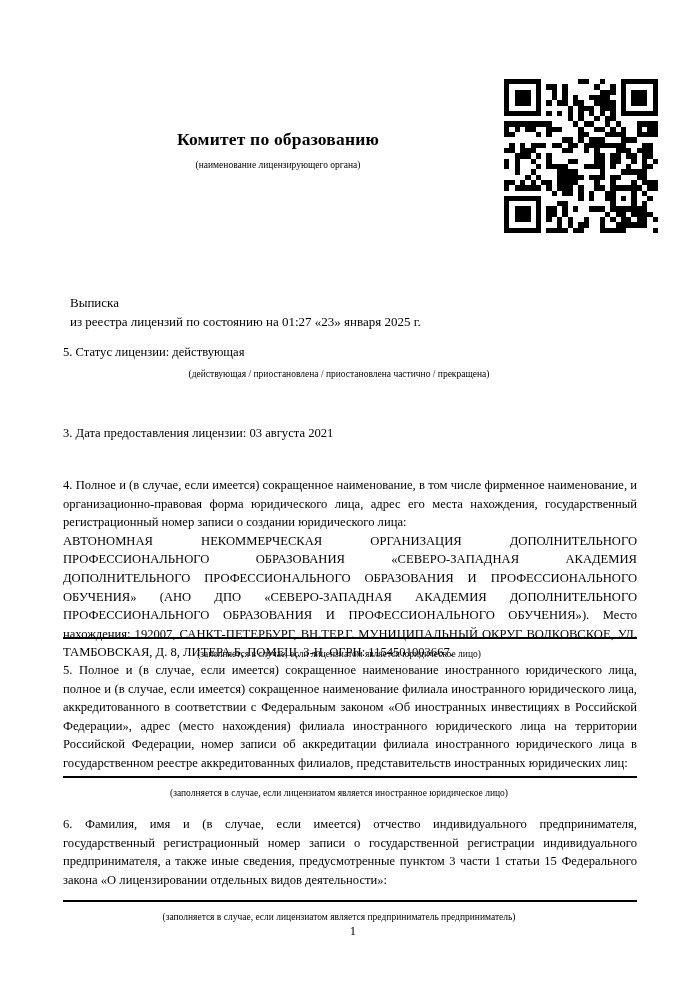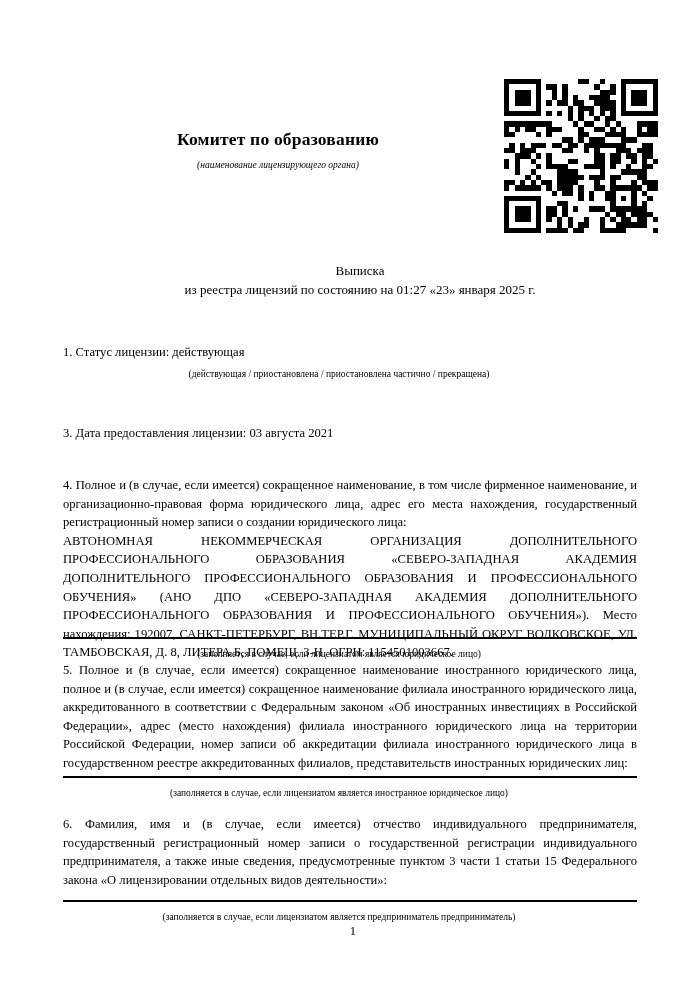--- a/index.html
+++ b/index.html
@@ -22,28 +22,27 @@
   .org-name{
     top:129px;left:63px;width:430px;
     text-align:center;
     font-size:17.5px;font-weight:bold;
     letter-spacing:.2px;
   }
   .org-caption{
     top:160px;left:63px;width:430px;
     text-align:center;
     font-size:9.5px;
-    font-style:italic;
   }
   .qr{
     top:79px;left:504px;width:154px;height:154px;
   }
   .doc-title{
-    top:262px;left:70px;width:580px;
-    text-align:center;
+    top:294px;left:70px;width:580px;
+    text-align:left;
     font-size:13px;line-height:18.5px;
   }
   .body-text{
     left:63px;width:574px;
     font-size:12.6px;line-height:18.6px;
   }
   .just{text-align:justify;}
   .small-caption{
     left:63px;width:552px;
     text-align:center;
@@ -493,21 +492,21 @@
         <rect x="22" y="28" width="1" height="1" fill="#000000"></rect>
         <rect x="28" y="28" width="1" height="1" fill="#000000"></rect>
       </svg>
   </div>
 
   <div class="abs doc-title">
     <p>Выписка</p>
     <p>из реестра лицензий по состоянию на 01:27 «23» января 2025 г.</p>
   </div>
 
-  <div class="abs body-text" style="top:343px">1. Статус лицензии: действующая</div>
+  <div class="abs body-text" style="top:343px">5. Статус лицензии: действующая</div>
   <div class="abs small-caption" style="top:361px">(действующая / приостановлена / приостановлена частично / прекращена)</div>
 
 
   <div class="abs body-text" style="top:424px">3. Дата предоставления лицензии: 03 августа 2021</div>
 
   <div class="abs body-text just" style="top:476px">
     <p>4. Полное и (в случае, если имеется) сокращенное наименование, в том числе фирменное наименование, и организационно-правовая форма юридического лица, адрес его места нахождения, государственный регистрационный номер записи о создании юридического лица:</p>
     <p>АВТОНОМНАЯ НЕКОММЕРЧЕСКАЯ ОРГАНИЗАЦИЯ ДОПОЛНИТЕЛЬНОГО ПРОФЕССИОНАЛЬНОГО ОБРАЗОВАНИЯ «СЕВЕРО-ЗАПАДНАЯ АКАДЕМИЯ ДОПОЛНИТЕЛЬНОГО ПРОФЕССИОНАЛЬНОГО ОБРАЗОВАНИЯ И ПРОФЕССИОНАЛЬНОГО ОБУЧЕНИЯ» (АНО ДПО «СЕВЕРО-ЗАПАДНАЯ АКАДЕМИЯ ДОПОЛНИТЕЛЬНОГО ПРОФЕССИОНАЛЬНОГО ОБРАЗОВАНИЯ И ПРОФЕССИОНАЛЬНОГО ОБУЧЕНИЯ»). Место нахождения: 192007, САНКТ-ПЕТЕРБУРГ, ВН.ТЕР.Г. МУНИЦИПАЛЬНЫЙ ОКРУГ ВОЛКОВСКОЕ, УЛ. ТАМБОВСКАЯ, Д. 8, ЛИТЕРА Б, ПОМЕЩ. 3-Н. ОГРН: 1154501003667.</p>
   </div>
   <div class="abs sep" style="top:637px"></div>

